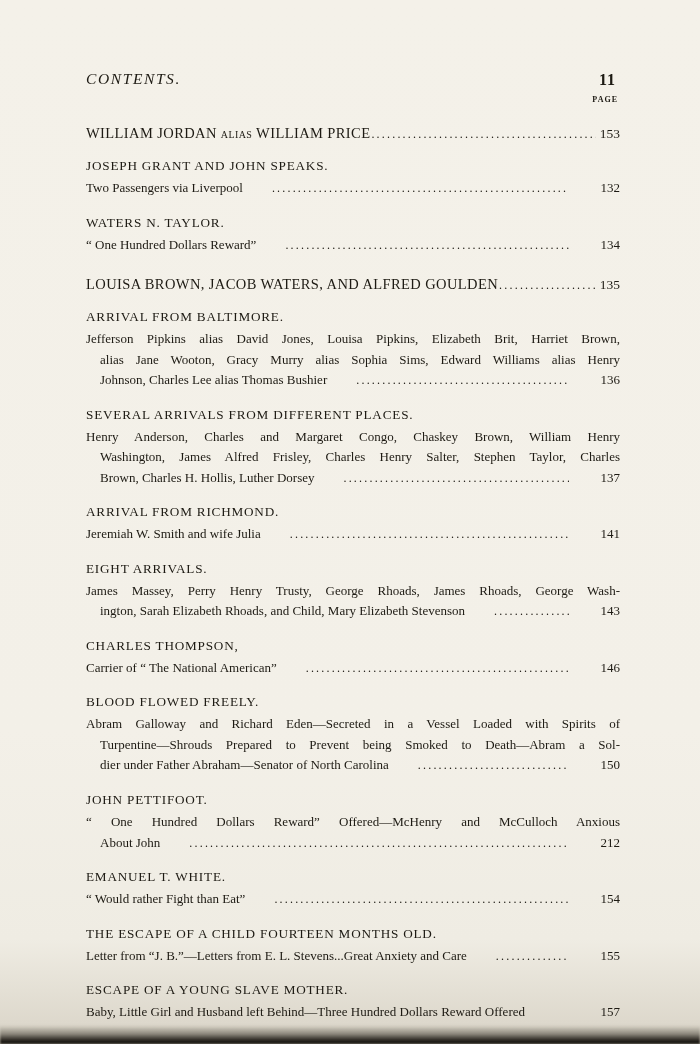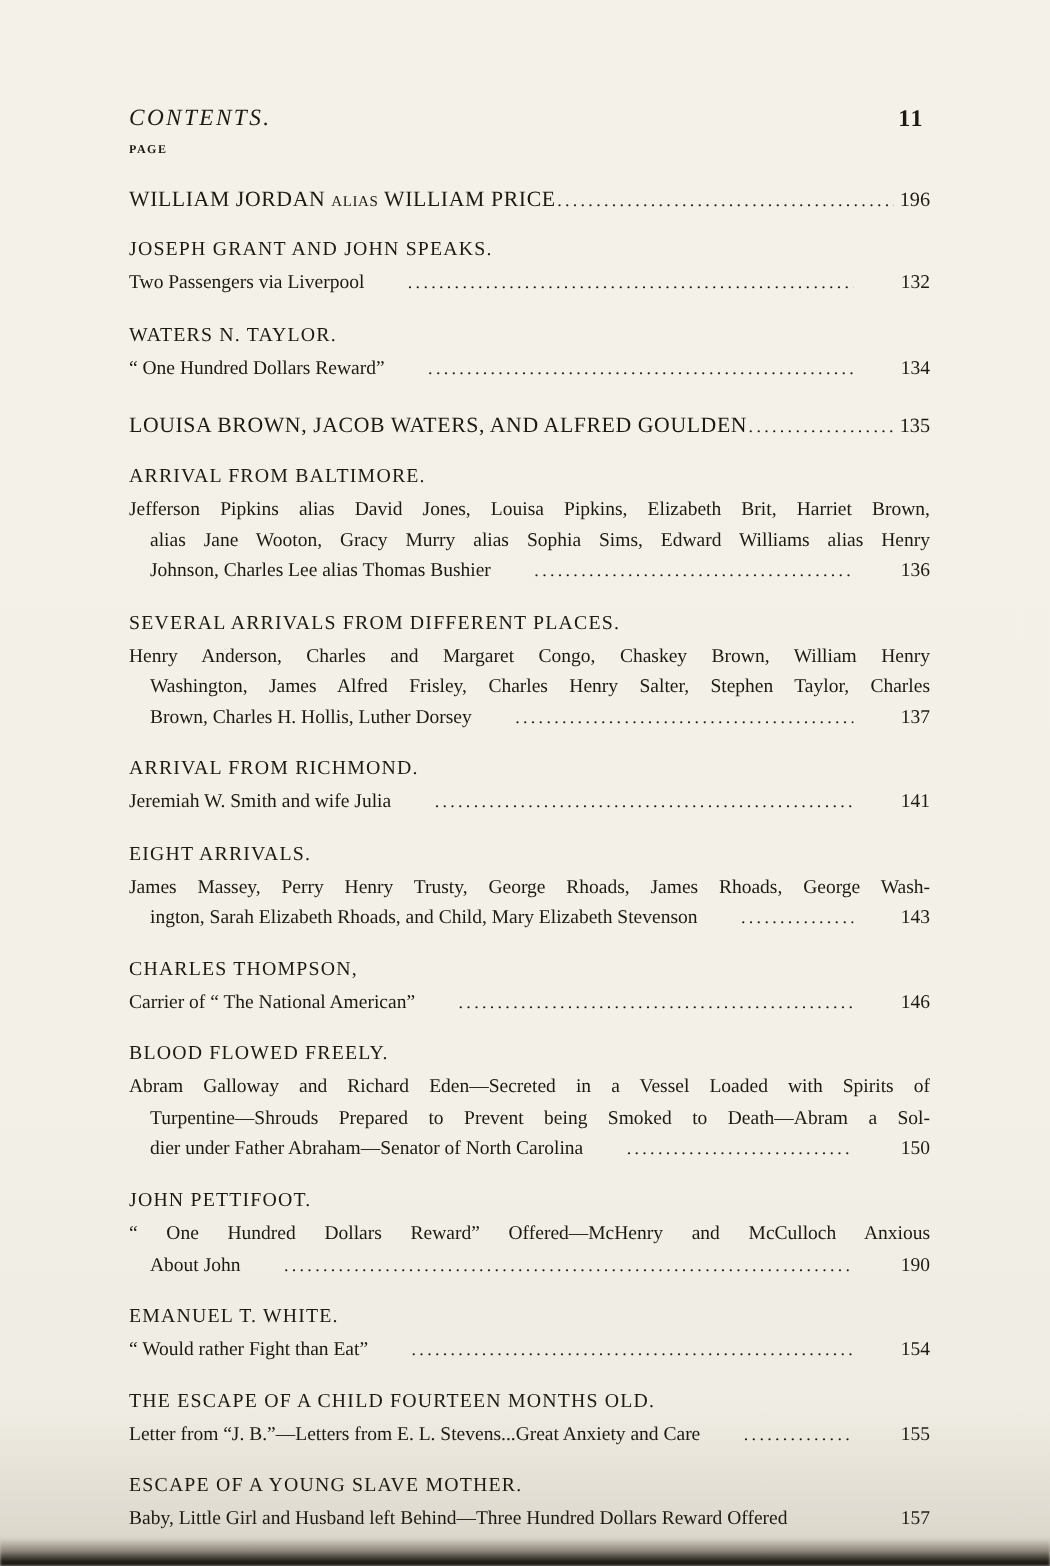--- a/index.html
+++ b/index.html
@@ -18,21 +18,21 @@
   .scan-edge-shadow {
     position: absolute; left: 0; right: 0; bottom: 0; height: 18px;
     background: linear-gradient(180deg, rgba(25,20,12,0) 0%, rgba(25,20,12,0.35) 45%, rgba(15,12,8,0.85) 80%, #0f0c08 100%);
     filter: blur(1.2px);
   }
   .content { position: relative; padding: 70px 80px 0 86px; }
 
   .header-row { position: relative; height: 22px; }
   .header-title { font-style: italic; font-size: 15.5px; letter-spacing: 1.6px; }
   .folio { position: absolute; right: 4px; top: 1px; font-size: 16px; font-style: normal; letter-spacing: 1px; font-weight: bold; }
-  .page-label { text-align: left; font-size: 8px; font-weight: bold; letter-spacing: 1px; margin: 3px 2px 0 0; }
+  .page-label { text-align: right; font-size: 8px; font-weight: bold; letter-spacing: 1px; margin: 3px 2px 0 0; }
 
   .toc-entry { margin: 0; }
   .caps-line {
     display: flex; align-items: baseline;
     font-size: 14.5px; letter-spacing: 0.4px;
     font-variant: small-caps;
     margin-top: 21px;
   }
   .entry-heading {
     text-align: left;
@@ -64,21 +64,21 @@
       <span class="folio">11</span>
     </div>
 
     <div class="page-label">PAGE</div>
 
     <div id="toc-entries">
         <div class="toc-entry">
           <div class="caps-line">
             <span class="txt">WILLIAM JORDAN alias WILLIAM PRICE</span>
             <span class="leader">............................................................................................................................................................................................................................</span>
-            <span class="pg">196</span>
+            <span class="pg">153</span>
           </div>
         </div>
         <div class="toc-entry">
           <div class="entry-heading">JOSEPH GRANT AND JOHN SPEAKS.</div>
           <div class="entry-body">
             <div class="last-line first">
               <span class="txt">Two Passengers via Liverpool</span>
               <span class="leader">............................................................................................................................................................................................................................</span>
               <span class="pg">132</span>
             </div>
@@ -168,21 +168,21 @@
             </div>
           </div>
         </div>
         <div class="toc-entry">
           <div class="entry-heading">JOHN PETTIFOOT.</div>
           <div class="entry-body">
             <div class="line first">“ One Hundred Dollars Reward” Offered—McHenry and McCulloch Anxious</div>
             <div class="last-line">
               <span class="txt">About John</span>
               <span class="leader">............................................................................................................................................................................................................................</span>
-              <span class="pg">190</span>
+              <span class="pg">212</span>
             </div>
           </div>
         </div>
         <div class="toc-entry">
           <div class="entry-heading">EMANUEL T. WHITE.</div>
           <div class="entry-body">
             <div class="last-line first">
               <span class="txt">“ Would rather Fight than Eat”</span>
               <span class="leader">............................................................................................................................................................................................................................</span>
               <span class="pg">154</span>

